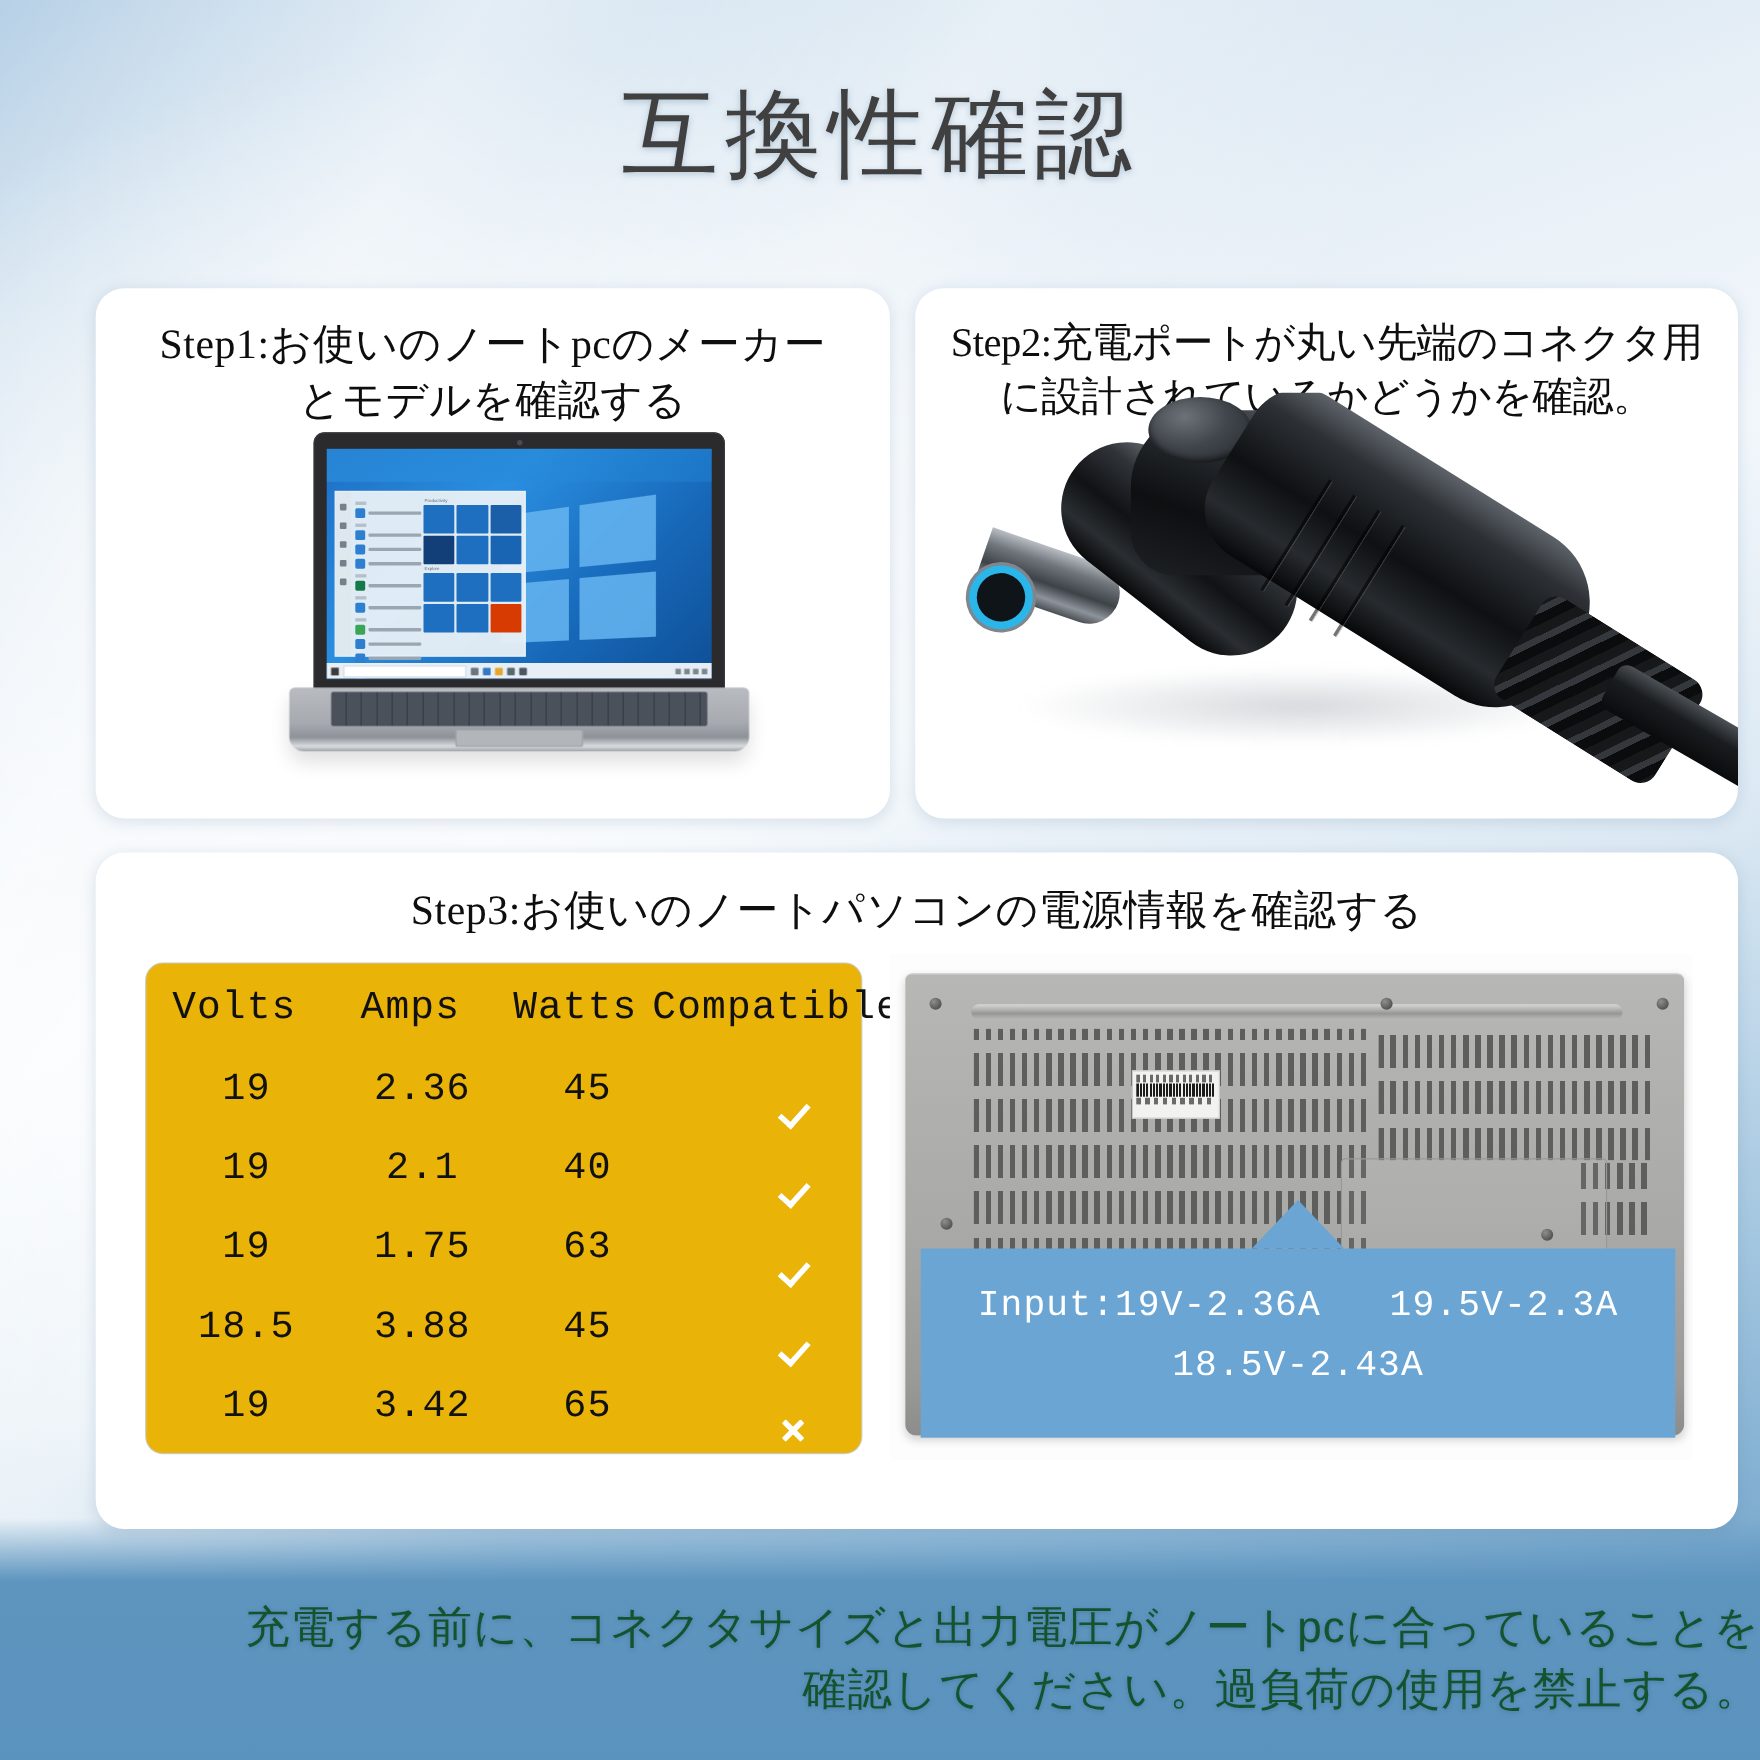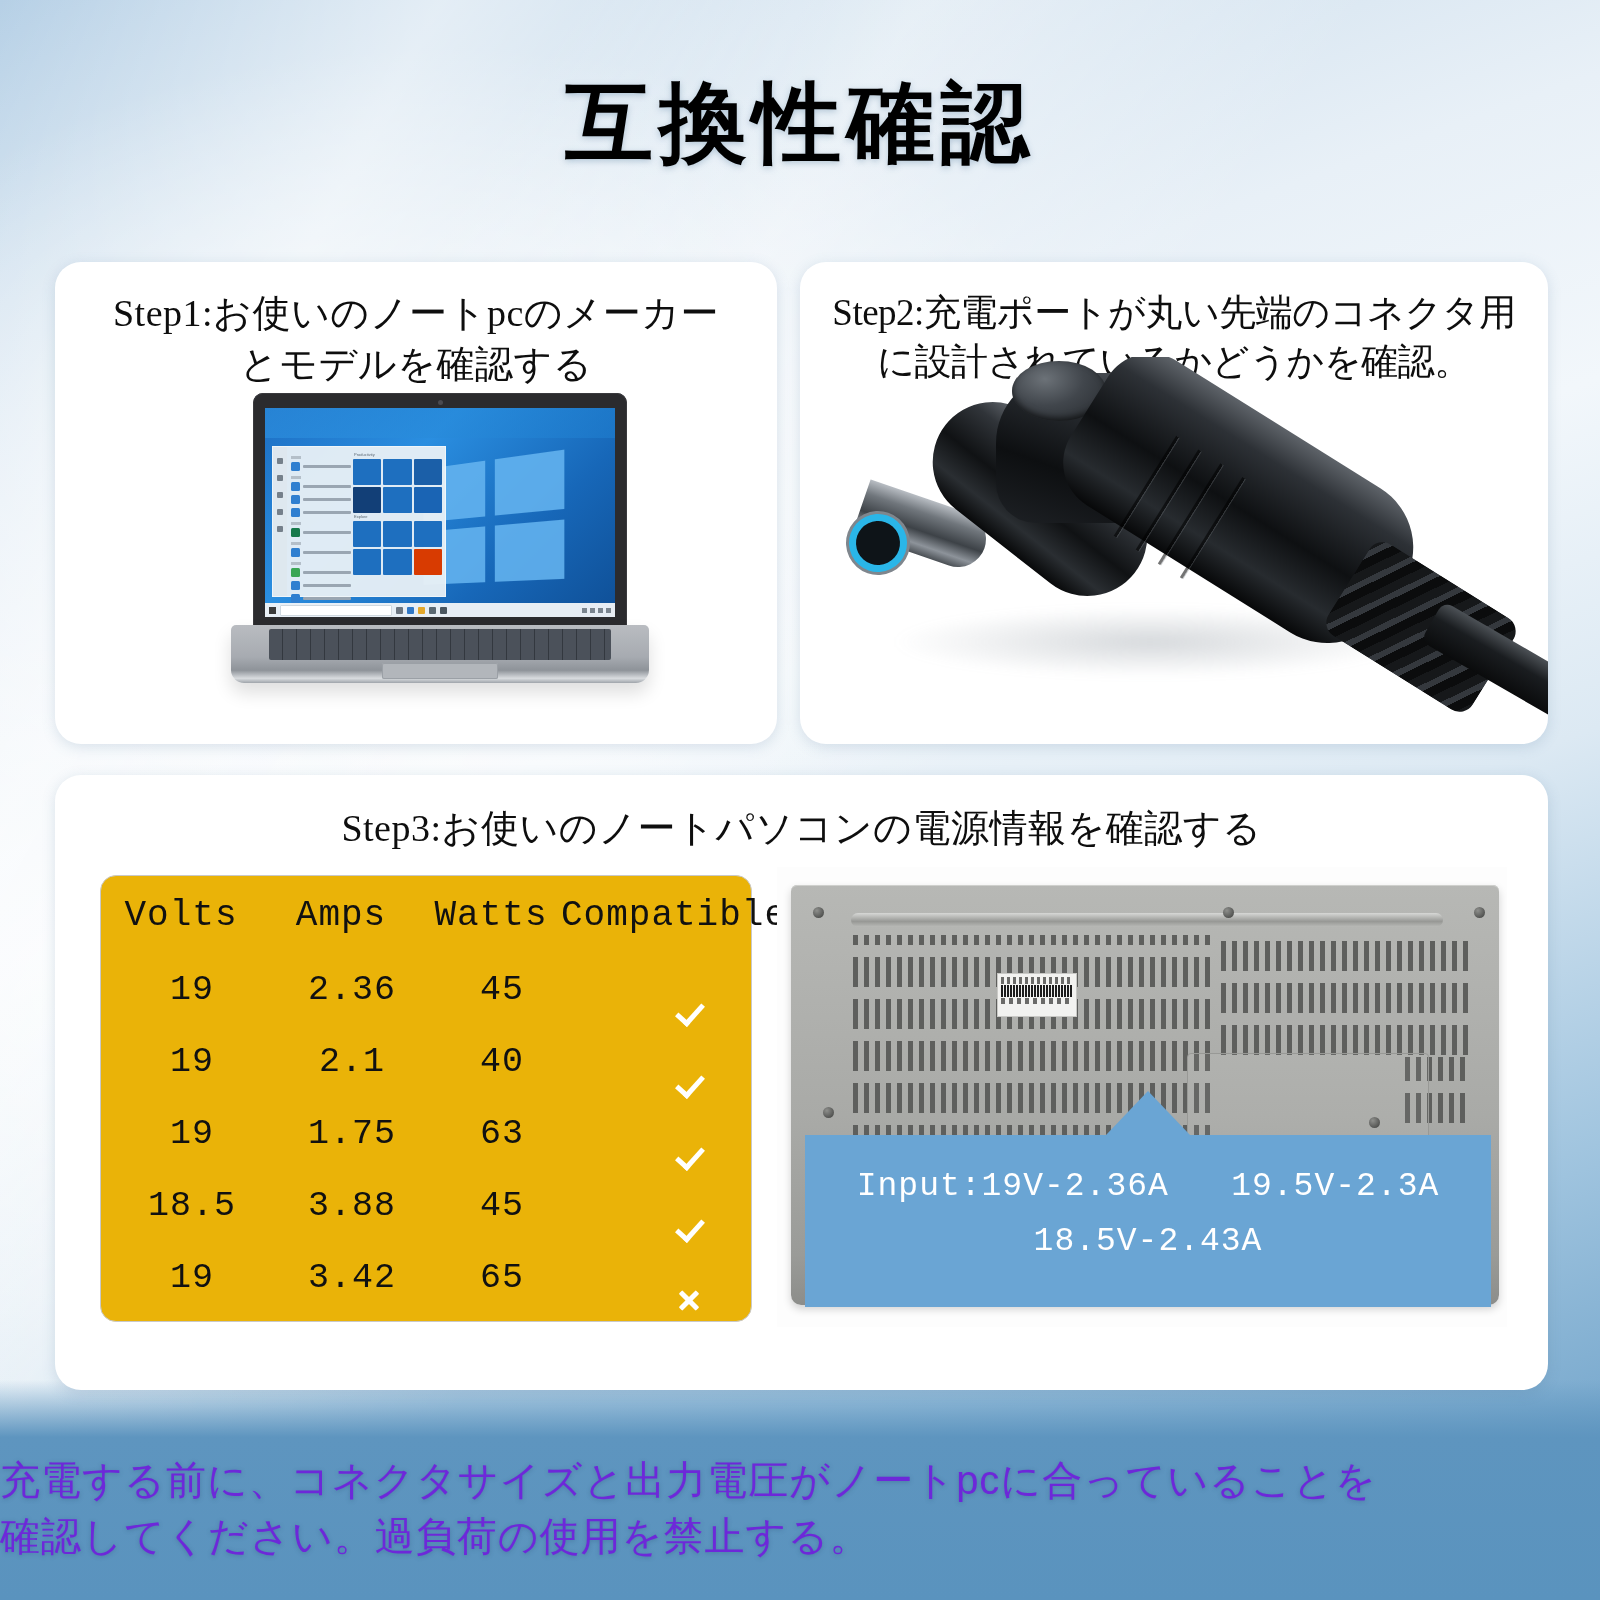--- a/index.html
+++ b/index.html
@@ -21,34 +21,34 @@
   .bg2{
     position:absolute;left:0;right:0;top:1380px;height:220px;
     background:linear-gradient(180deg, rgba(98,151,190,0.0) 0%, #5e95bf 26%, #5a93be 100%);
   }
 
   
   .title{
     position:absolute;top:78px;left:0;width:100%;
     text-align:center;
     font-size:88px;line-height:1.05;
-    color:#000000;
+    color:#404040;
     letter-spacing:6px;
     font-family:"Liberation Serif", serif;
     text-shadow:0 2px 6px rgba(80,120,155,0.35);
-    font-weight:bold;
   }
 
   
   .card{
     position:absolute;
     background:#ffffff;
     border-radius:26px;
     box-shadow:0 3px 14px rgba(70,110,150,0.18);
     overflow:hidden;
+    margin-left:32px;
   }
   #card-step1{left:55px;top:262px;width:722px;height:482px;}
   #card-step2{left:800px;top:262px;width:748px;height:482px;}
   #card-step3{left:55px;top:775px;width:1493px;height:615px;}
 
   .step-head{
     text-align:center;
     color:#0e0e0e;
     font-size:38px;
     line-height:1.33;
@@ -251,22 +251,22 @@
   }
   .banner .bl{
     text-align:center;color:#ffffff;
     font-family:"Liberation Mono", monospace;
     font-size:33px;letter-spacing:1px;line-height:1.55;
     padding-top:26px;white-space:pre;
   }
 
   
   .footer{
-    position:absolute;left:0;top:1452px;width:100%;text-align:left;
-    color:#6d28d9;font-size:40px;line-height:1.4;letter-spacing:1px;
+    position:absolute;left:0;top:1452px;width:100%;text-align:right;
+    color:#14532d;font-size:40px;line-height:1.4;letter-spacing:1px;
     font-family:"Liberation Sans", sans-serif;
     text-shadow:0 1px 4px rgba(40,80,115,.35);
   }
 </style>
 </head>
 <body>
 
 <div class="bg"></div>
 <div class="bg2"></div>
 

